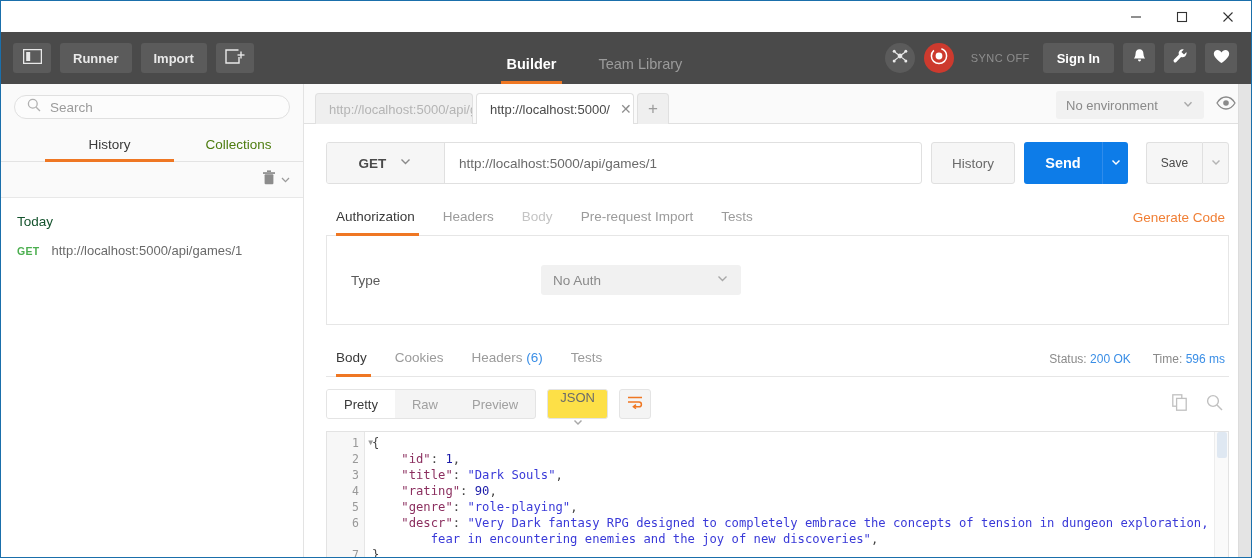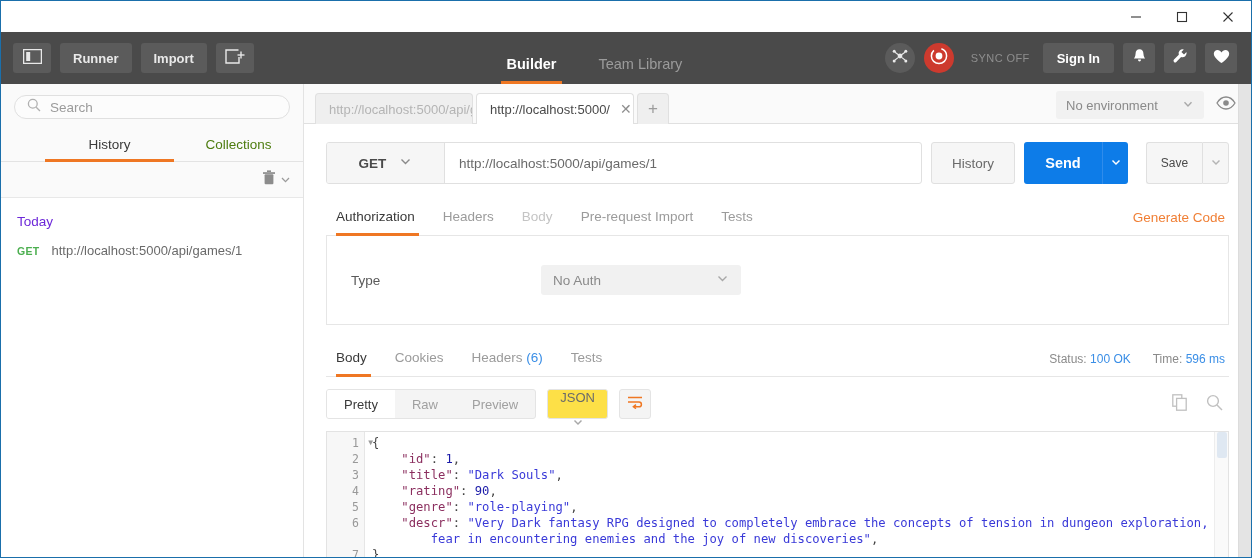--- a/index.html
+++ b/index.html
@@ -202,21 +202,21 @@
     gap: 4px;
   }
   .hist-list {
     flex: 1;
     background: #ffffff;
     padding-top: 14px;
     overflow: hidden;
   }
   .hist-day {
     font-size: 13.5px;
-    color: #6d28d9;
+    color: #14532d;
     padding: 2px 16px 10px 16px;
   }
   .hist-item {
     display: flex; align-items: baseline;
     gap: 12px;
     padding: 4px 16px;
     cursor: default;
   }
   .hist-method {
     font-size: 10.5px;
@@ -891,21 +891,21 @@
           <div class="subtab">
             <span>Headers</span>
             <span style="color:#3a8ee6;">(6)</span>
           </div>
           <div class="subtab">
             <span>Tests</span>
           </div>
           <div class="resp-status">
             <span>
               <span>Status:</span>
-              <b>100 OK</b>
+              <b>200 OK</b>
             </span>
             <span>
               <span>Time:</span>
               <b>596 ms</b>
             </span>
           </div>
         </div>
 
         <div class="resp-toolbar">
           <div class="seg">

